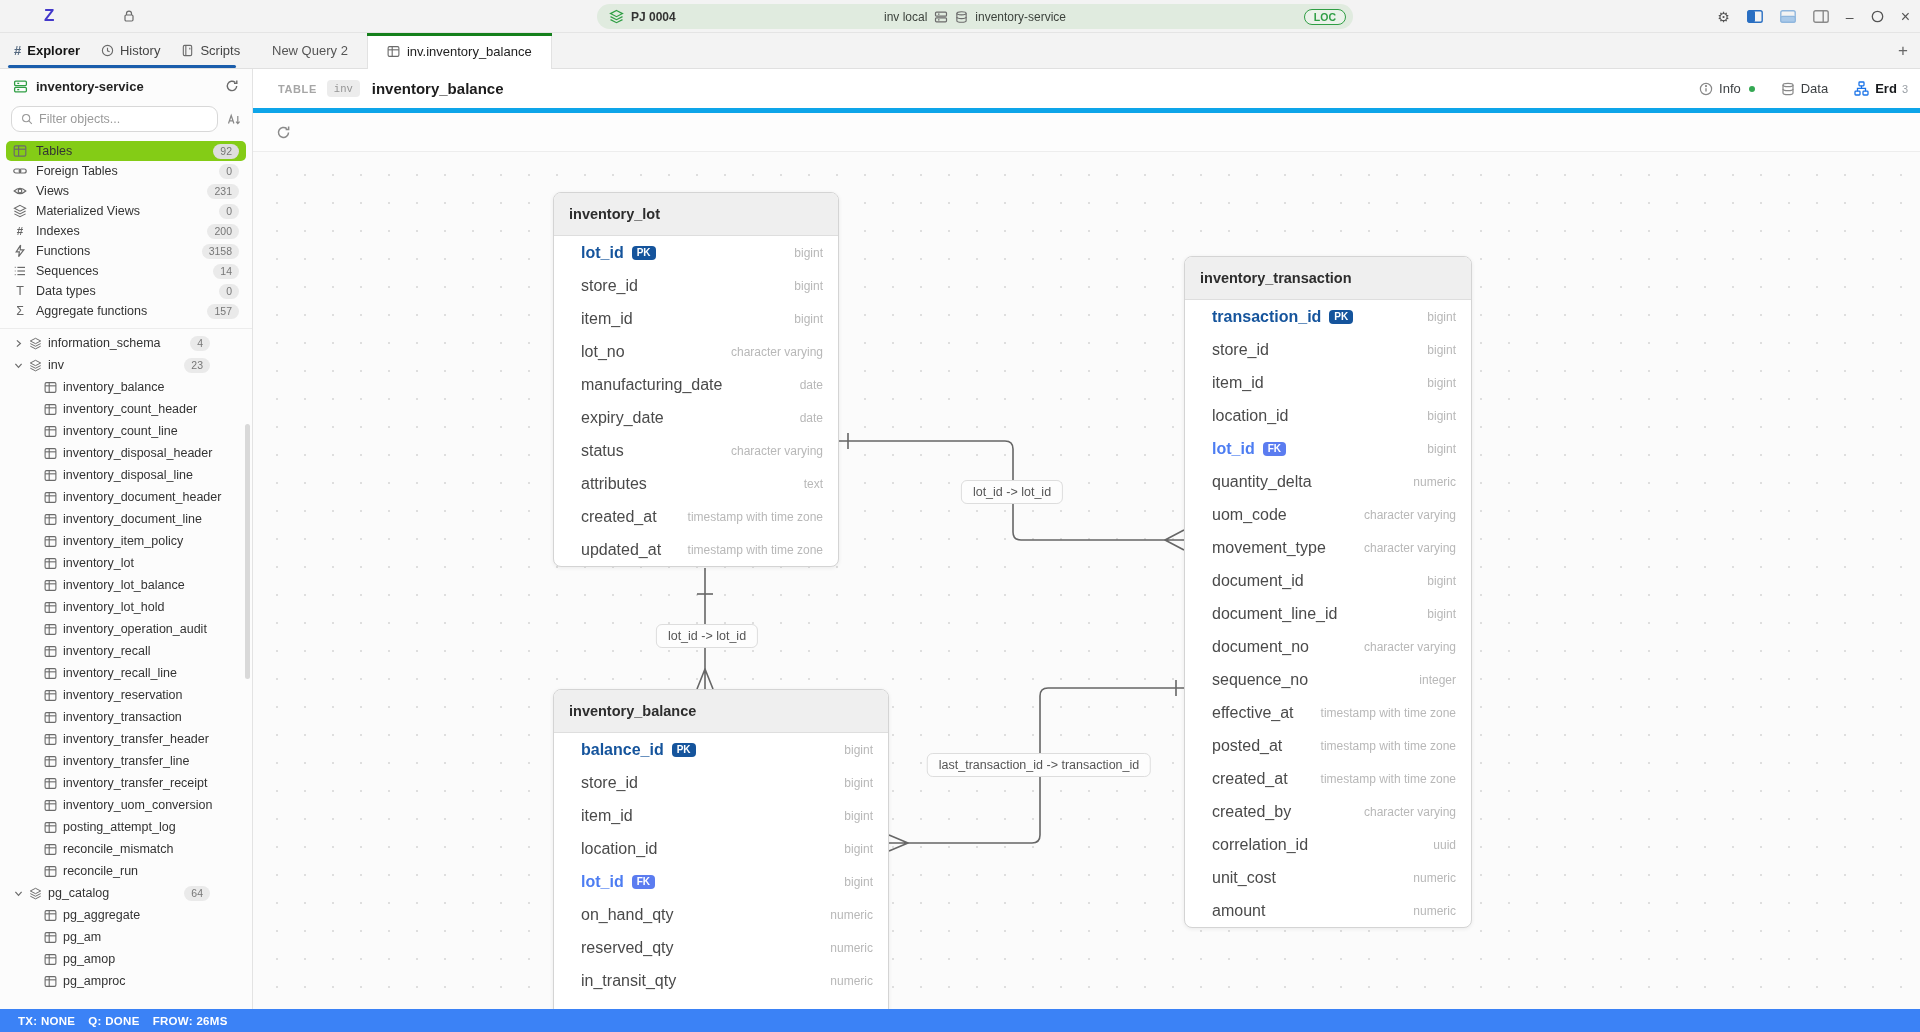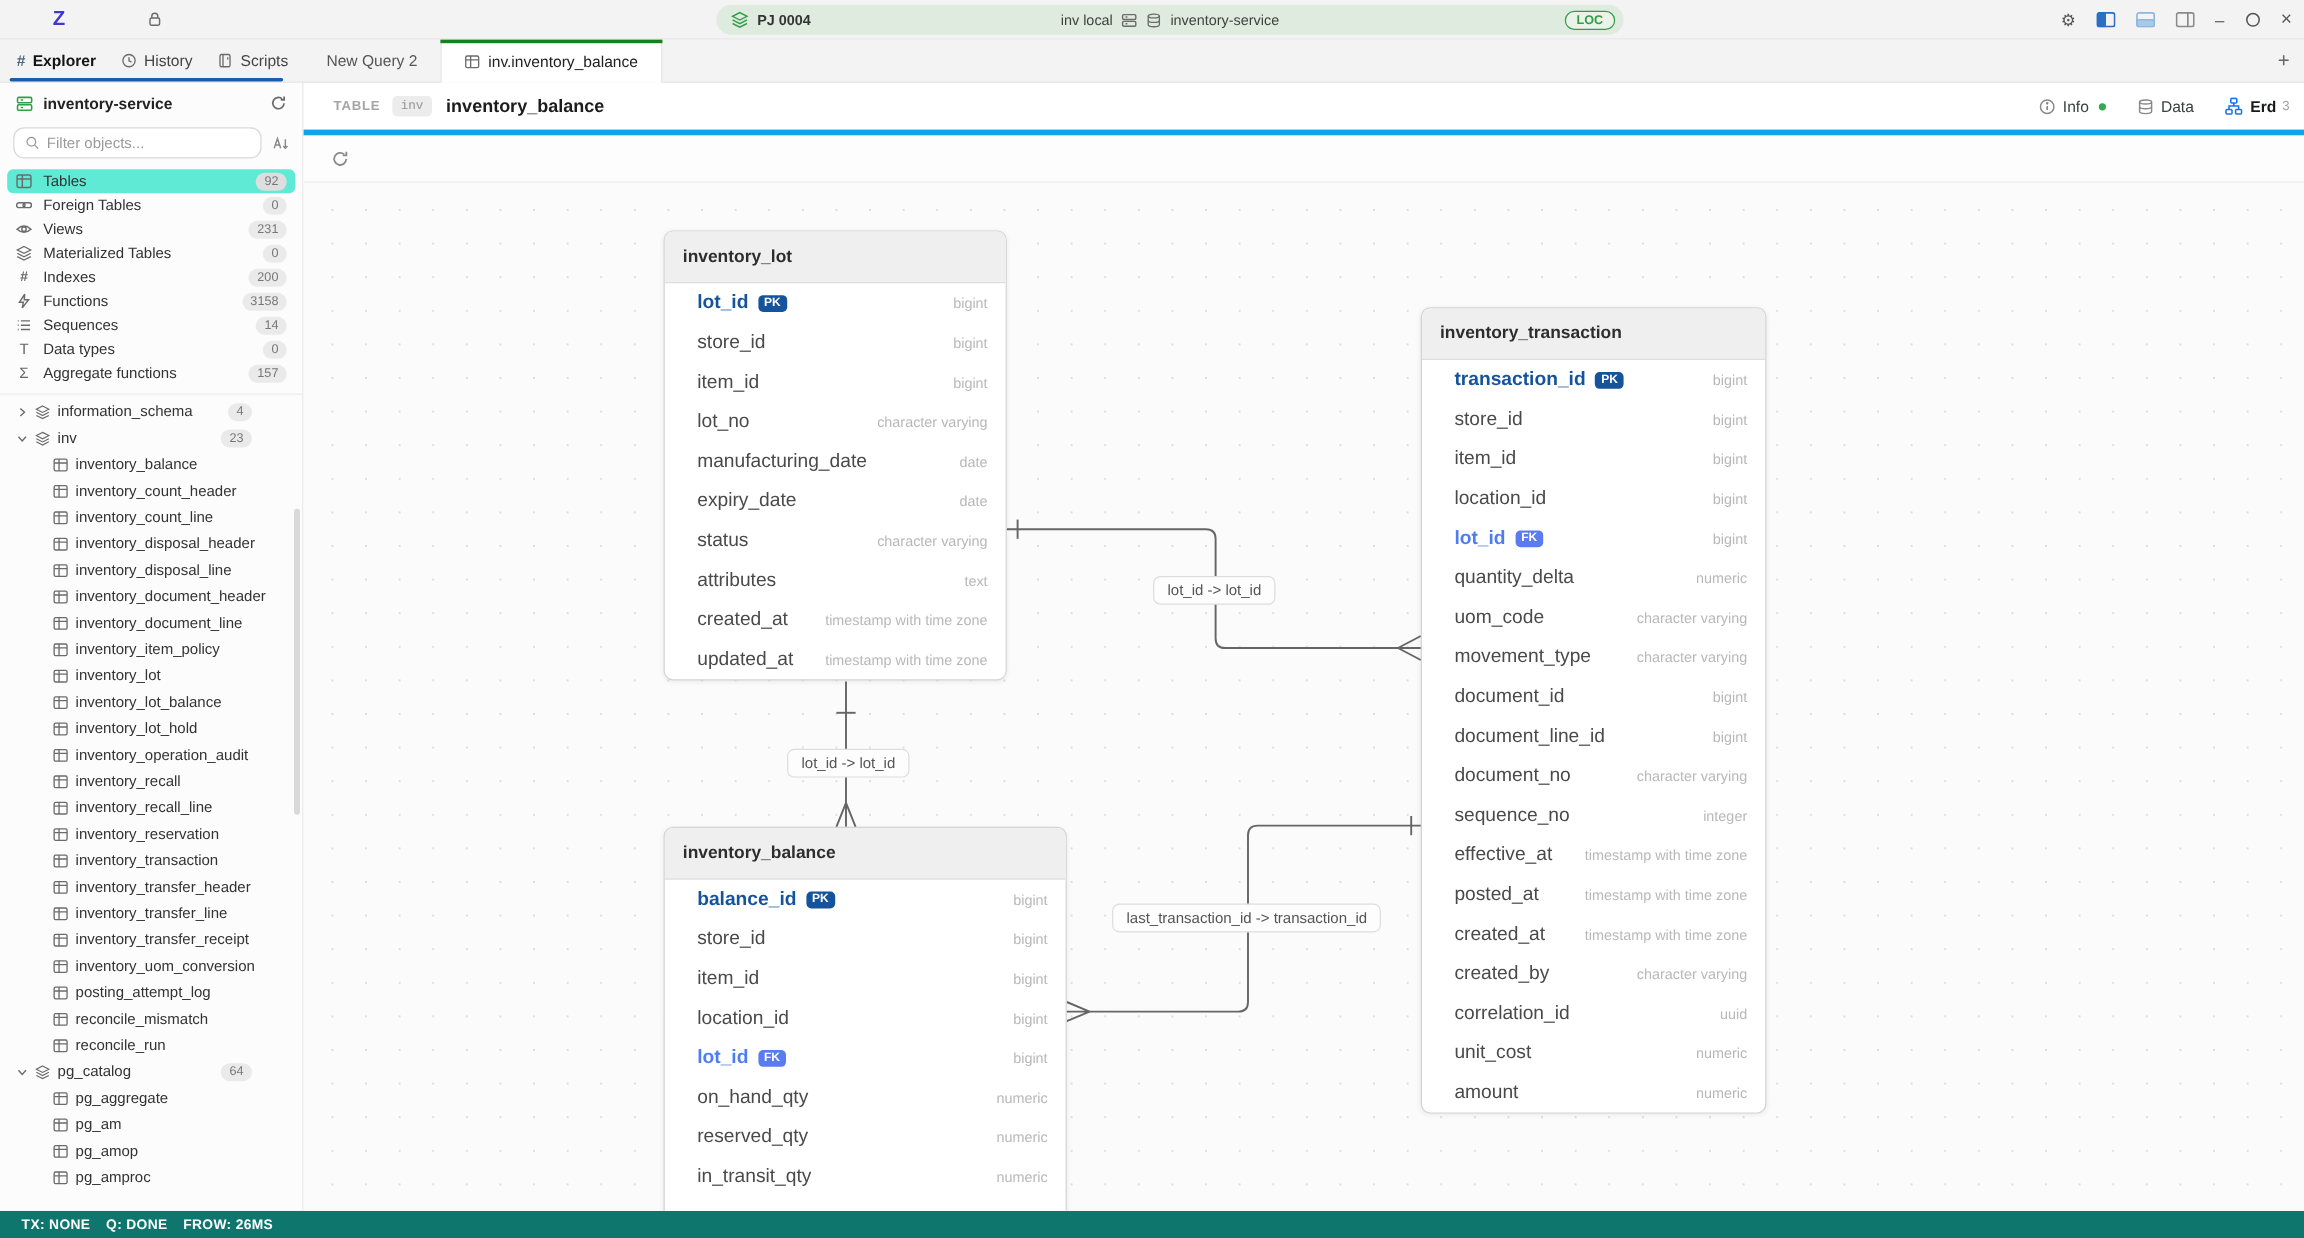--- a/index.html
+++ b/index.html
@@ -34,21 +34,21 @@
   
   .sidebar { width:253px; flex-shrink:0; background:#fcfcfc; border-right:1px solid #e3e3e3; position:relative; overflow:hidden; }
   .side-header { height:34px; display:flex; align-items:center; gap:8px; padding:0 13px; }
   .side-title { font-size:13px; font-weight:bold; color:#222; }
   .side-refresh { margin-left:auto; }
   .filter-row { height:32px; display:flex; align-items:center; gap:9px; padding:0 11px; }
   .filter-input { flex:1; height:26px; border:1px solid #d8d8d8; border-radius:9px; background:#fff; display:flex; align-items:center; gap:6px; padding:0 9px; }
   .filter-ph { font-size:12.5px; color:#9a9a9a; }
   .categories { padding:6px 6px 2px 6px; }
   .cat-row { height:20px; display:flex; align-items:center; gap:9px; padding:0 7px; border-radius:5px; }
-  .cat-row.selected { background:#5eead4; }
+  .cat-row.selected { background:#84cc16; }
   .cat-label { font-size:12.5px; color:#333; }
   .cat-count { margin-left:auto; background:#eaeaea; color:#777; font-size:10.5px; border-radius:8px; padding:0 7px; height:15px; line-height:15px; }
   .cat-row.selected .cat-count { background:#dedede; }
   .txt-ico { width:14px; text-align:center; font-size:11.5px; color:#666; font-weight:bold; }
   .side-divider { border-top:1px solid #ececec; margin:5px 0 3px 0; }
   .tree-row { height:22px; display:flex; align-items:center; gap:6px; }
   .tree-row.schema { padding-left:14px; }
   .tree-row.table { padding-left:44px; }
   .tlabel { font-size:12.5px; color:#333; }
   .tree-count { margin-left:auto; margin-right:42px; background:#eaeaea; color:#777; font-size:10.5px; border-radius:8px; padding:0 7px; height:15px; line-height:15px; }
@@ -87,21 +87,21 @@
   .col-name.pk { color:#15549c; font-weight:bold; }
   .col-name.fk { color:#4d7df2; font-weight:bold; }
   .key-badge { margin-left:8px; font-size:10px; font-weight:bold; color:#fff; border-radius:4px; padding:2px 5px; line-height:1; }
   .key-badge.pk { background:#15549c; }
   .key-badge.fk { background:#5b7cf0; }
   .col-type { margin-left:auto; font-size:12px; color:#b8b8b8; }
   .rel-label { position:absolute; z-index:3; transform:translate(-50%,-50%); background:#fdfdfd; border:1px solid #ddd; border-radius:6px; padding:4px 11px; font-size:12.5px; color:#555; white-space:nowrap; }
   .rel-1 { left:759px; top:379px; } .rel-2 { left:454px; top:523px; } .rel-3 { left:786px; top:652px; }
 
   
-  .statusbar { height:23px; background:#0f766e; display:flex; align-items:center; gap:13px; padding-left:18px; }
+  .statusbar { height:23px; background:#3b82f6; display:flex; align-items:center; gap:13px; padding-left:18px; }
   .status-item { color:#fff; font-size:11.5px; font-weight:bold; letter-spacing:.3px; }
 </style>
 </head>
 <body>
 
 <div class="titlebar">
   <span class="z-logo">Z</span>
   <span class="lock-wrap tico">
     <svg width="14" height="14" viewBox="0 0 14 14">
         <rect x="3" y="6" width="8" height="6" rx="1.2"></rect>
@@ -284,21 +284,21 @@
         <span class="cat-count">231</span>
       </div>
       <div class="cat-row">
         <span class="tico">
             <svg width="14" height="14" viewBox="0 0 16 16">
               <path d="M8 1.6 14.4 4.9 8 8.2 1.6 4.9Z"></path>
               <path d="M1.6 8.1 8 11.4 14.4 8.1"></path>
               <path d="M1.6 11.3 8 14.6 14.4 11.3"></path>
             </svg>
           </span>
-        <span class="cat-label">Materialized Tables</span>
+        <span class="cat-label">Materialized Views</span>
         <span class="cat-count">0</span>
       </div>
       <div class="cat-row">
         <span class="txt-ico">#</span>
         <span class="cat-label">Indexes</span>
         <span class="cat-count">200</span>
       </div>
       <div class="cat-row">
         <span class="tico">
             <svg width="14" height="14" viewBox="0 0 14 14">

